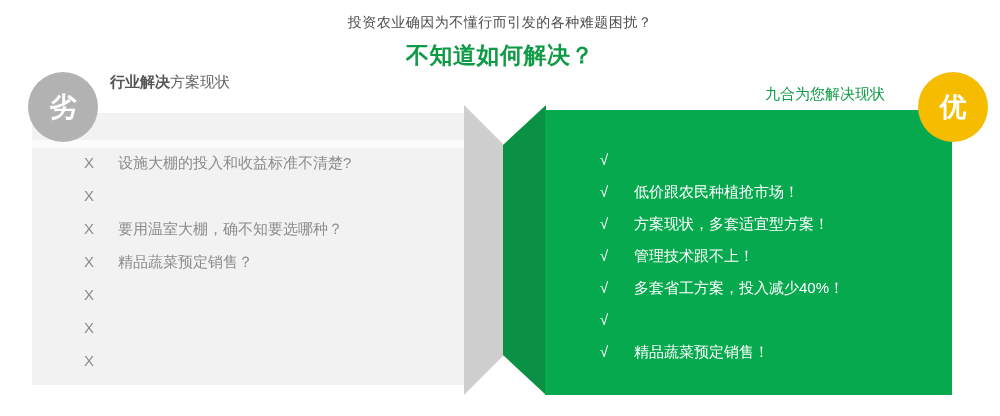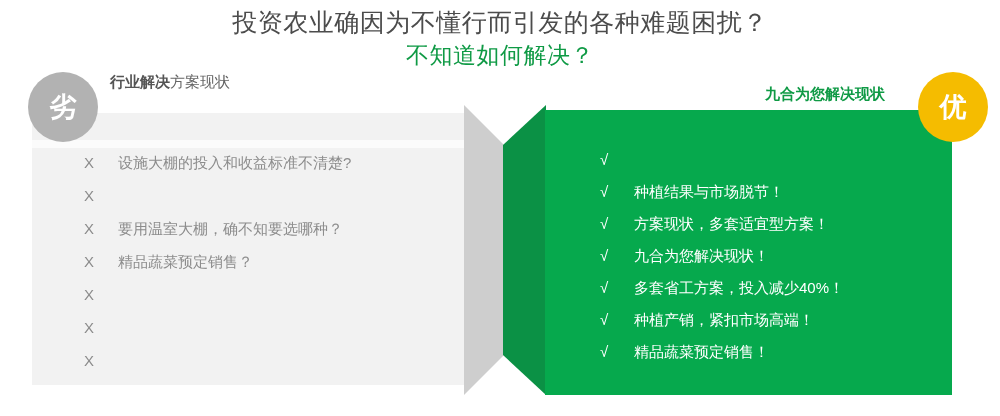--- a/index.html
+++ b/index.html
@@ -19,32 +19,32 @@
 
   
   .headline-wrap {
     position: absolute;
     top: 8px;
     left: 0;
     width: 1000px;
     text-align: center;
   }
   .headline-1 {
-    font-size: 25px;
+    font-size: 14px;
     line-height: 28px;
     color: #4c4c4c;
     letter-spacing: 0.5px;
     font-weight: 400;
     white-space: nowrap;
   }
   .headline-2 {
     font-size: 23px;
     line-height: 34px;
     color: #0f9a45;
-    font-weight: normal;
+    font-weight: bold;
     letter-spacing: 0.5px;
     white-space: nowrap;
     margin-top: 2px;
   }
 
   
   .gray-panel {
     position: absolute;
     left: 32px;
     top: 113px;
@@ -128,21 +128,21 @@
     left: 110px;
     top: 72px;
     color: #666666;
     text-align: right;
   }
   .caption-left b { color: #555555; }
   .caption-right {
     left: 765px;
     top: 84px;
     color: #0f9a45;
-    font-weight: bold;
+    font-weight: normal;
   }
 
   
   .list {
     position: absolute;
     list-style: none;
   }
   .list li {
     display: flex;
     align-items: baseline;
@@ -243,37 +243,36 @@
         <span class="mark">X</span>
       </li>
   </ul>
 
   <ul class="list list-right">
     <li>
         <span class="mark">√</span>
       </li>
     <li>
         <span class="mark">√</span>
-        <span class="txt">种植结果与市场脱节！</span>
+        <span class="txt">低价跟农民种植抢市场！</span>
       </li>
     <li>
         <span class="mark">√</span>
         <span class="txt">方案现状，多套适宜型方案！</span>
       </li>
     <li>
         <span class="mark">√</span>
-        <span class="txt">九合为您解决现状！</span>
+        <span class="txt">管理技术跟不上！</span>
       </li>
     <li>
         <span class="mark">√</span>
         <span class="txt">多套省工方案，投入减少40%！</span>
       </li>
     <li>
         <span class="mark">√</span>
-        <span class="txt">种植产销，紧扣市场高端！</span>
       </li>
     <li>
         <span class="mark">√</span>
         <span class="txt">精品蔬菜预定销售！</span>
       </li>
   </ul>
 
 </div>
 
 </body></html>

